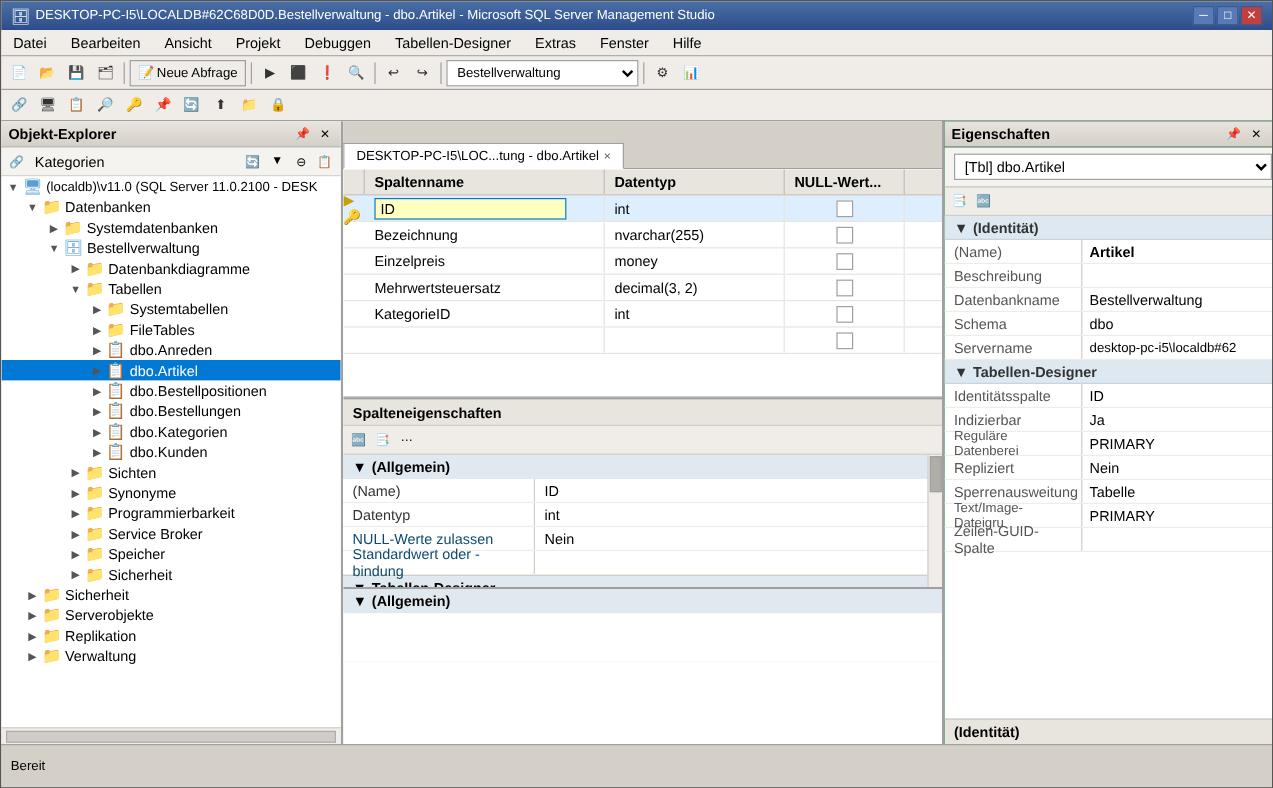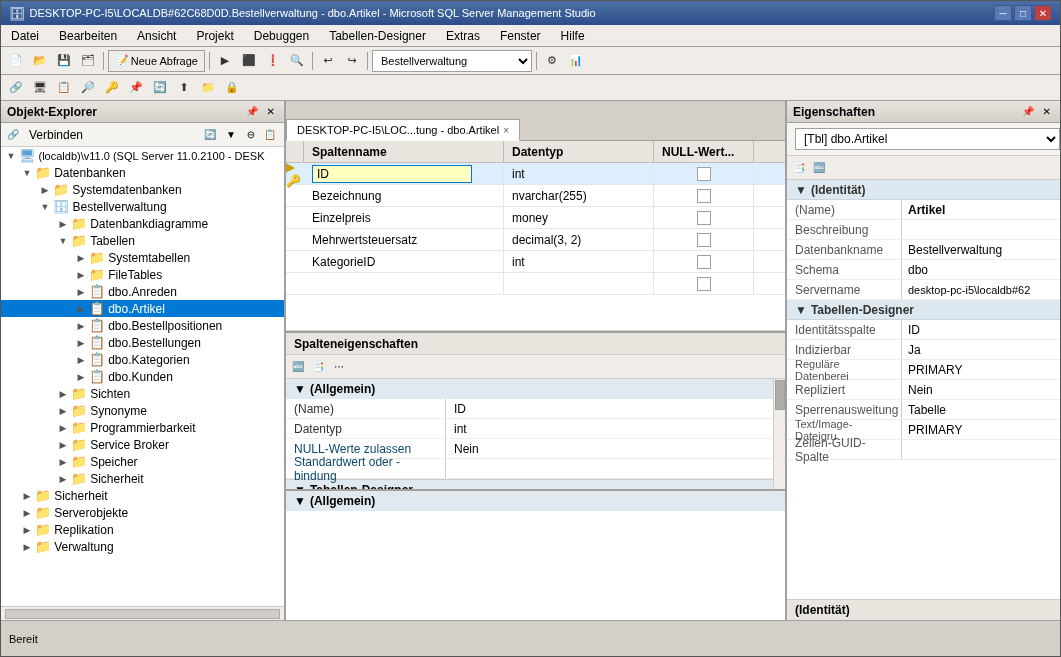--- a/index.html
+++ b/index.html
@@ -491,21 +491,21 @@
     <div class="object-explorer">
       <div class="panel-header">
         <span class="panel-header-title">Objekt-Explorer</span>
         <div class="panel-header-controls">
           <button class="panel-ctrl-btn">📌</button>
           <button class="panel-ctrl-btn">✕</button>
         </div>
       </div>
       <div class="oe-toolbar">
         <button class="oe-btn">🔗</button>
-        <span style="font-size:12px; cursor:pointer; padding:0 4px;">Verbinden</span>
+        <span style="font-size:12px; cursor:pointer; padding:0 4px;">Kategorien</span>
         <div style="flex:1;"></div>
         <button class="oe-btn">🔄</button>
         <button class="oe-btn">▼</button>
         <button class="oe-btn">⊖</button>
         <button class="oe-btn">📋</button>
       </div>
       <div class="tree-container">
 
         <div class="tree-item" style="padding-left:2px;">
           <span class="tree-expander">▼</span>

